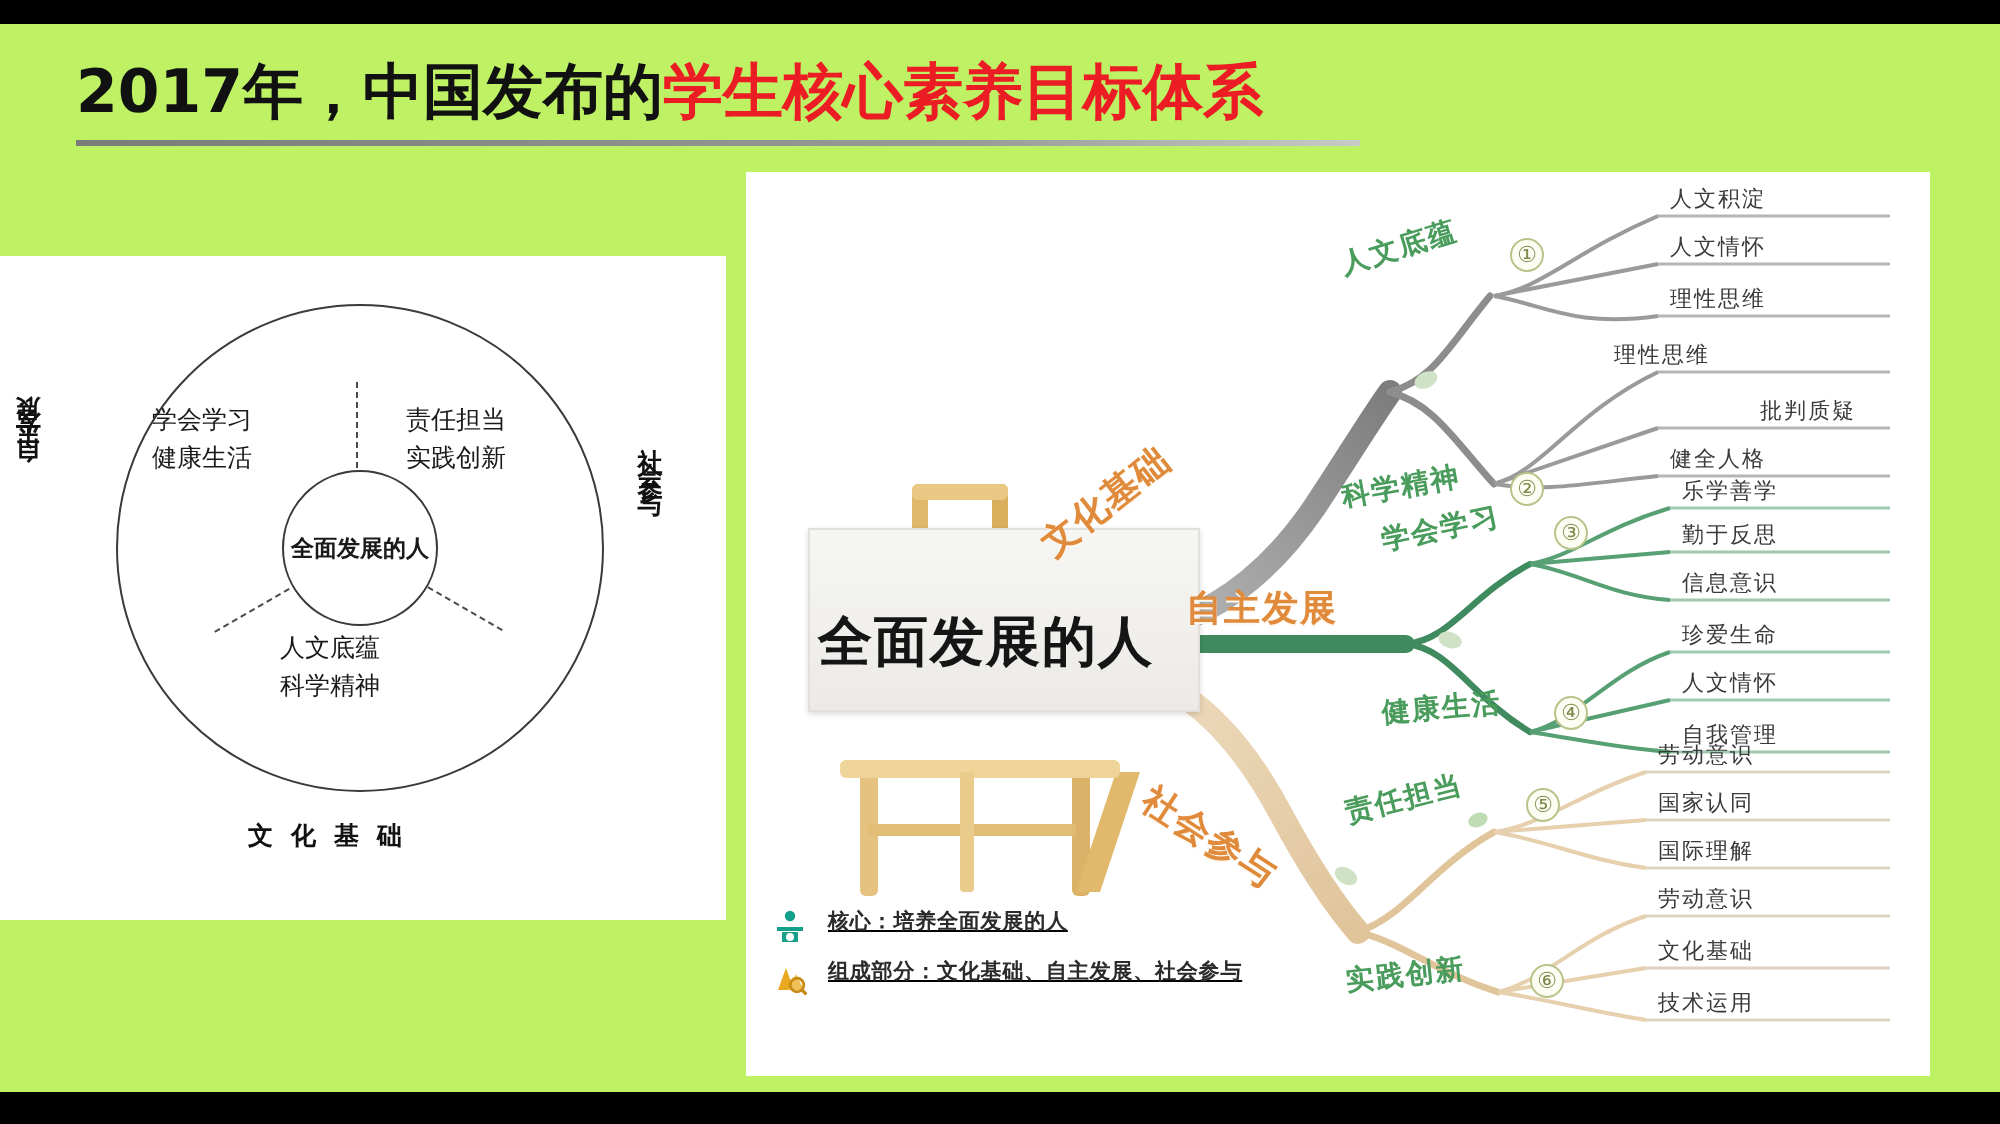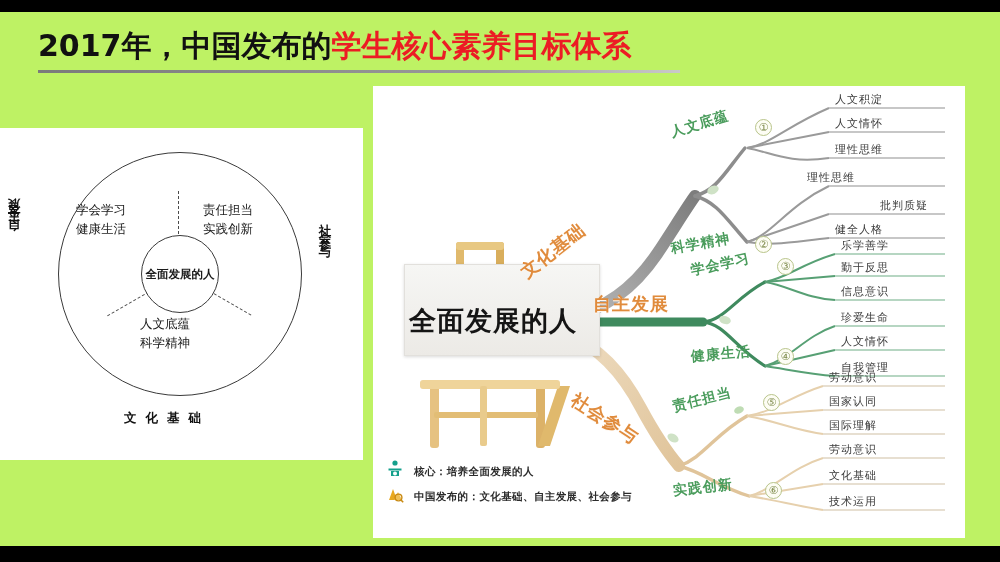--- a/index.html
+++ b/index.html
@@ -187,22 +187,23 @@
     font-family: "DejaVu Sans", sans-serif;
     white-space: nowrap;
   }
 
   
   #legend {
     position: absolute; left: 12px; top: 368px;
     width: 330px;
   }
   .legend-row {
-    display: flex; align-items: flex-end;
+    display: flex; align-items: flex-start;
     height: 25px;
+    text-decoration: underline;
   }
   .legend-ico {
     width: 20px; height: 20px; margin-right: 9px;
     flex: 0 0 20px; position: relative;
   }
   .legend-txt {
     font-size: 10.5px; font-weight: bold; color: #2b2b2b;
     letter-spacing: .4px;
     font-family: "DejaVu Sans", sans-serif;
     white-space: nowrap;
@@ -414,20 +415,20 @@
 
         <div class="legend-row">
           <div class="legend-ico">
             <svg width="20" height="20" viewBox="0 0 20 20">
               <polygon points="4,16 8,5 12,16" fill="#e8a820"></polygon>
               <polygon points="9,16 13,8 17,16" fill="#f0bf55"></polygon>
               <circle cx="13.5" cy="13.5" r="3.4" fill="none" stroke="#c98a12" stroke-width="1.4"></circle>
               <line x1="16" y1="16" x2="18.2" y2="18.2" stroke="#c98a12" stroke-width="1.6"></line>
             </svg>
           </div>
-          <div class="legend-txt">中国发布的：文化基础、自主发展、社会参与</div>
+          <div class="legend-txt">组成部分：文化基础、自主发展、社会参与</div>
         </div>
 
       </div>
     </div>
   </div>
 
 </div>
 
 </body></html>

